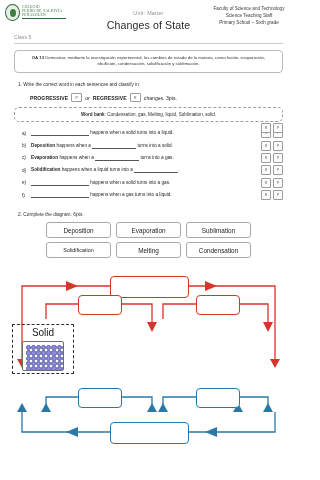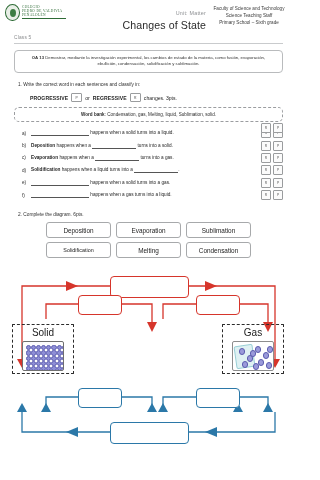--- a/index.html
+++ b/index.html
@@ -20,21 +20,21 @@
   }
   .logo-badge .inner{width:6px;height:8px;border-radius:50%;background:#3d7d43;}
   .logo-text{line-height:1.12;}
   .logo-text div{
     font-family:"Liberation Serif", serif;
     font-size:3.5px;letter-spacing:.35px;color:#2e6b36;
     text-transform:uppercase;white-space:nowrap;
   }
   .logo-rule{width:44px;height:.6px;background:#2e6b36;margin-top:.6px;}
 
-  .title-block{flex:1;text-align:right;padding-top:6px;}
+  .title-block{flex:1;text-align:center;padding-top:6px;}
   .unit-line{font-size:5.4px;color:#8f9194;letter-spacing:.2px;}
   .main-title{font-size:10.6px;color:#2b2b2b;margin-top:3px;letter-spacing:.1px;}
 
   .faculty{
     width:86px;flex:0 0 86px;text-align:center;
     font-size:4.6px;line-height:1.5;color:#3b3b3b;padding-top:2px;
   }
 
   .class-line{
     font-size:4.8px;color:#8a8c8e;padding:4px 0 0 14px;letter-spacing:.2px;
@@ -381,31 +381,14 @@
             <i></i>
             <i></i>
             <i></i>
             <i></i>
             <i></i>
           </div>
       </div>
     </div>
 
 
-    <div class="state-card" style="left:222px;top:60px;">
-      <div class="bracket"></div>
-      <div class="state-label">Gas</div>
-      <div class="matter-box gas" id="gas-host">
-        <div class="gas-poly"></div>
-      <div class="dot" style="left: 6px; top: 6px;"></div>
-          <div class="dot" style="left: 14px; top: 13px;"></div>
-          <div class="dot" style="left: 9px; top: 19px;"></div>
-          <div class="dot" style="left: 22px; top: 4px;"></div>
-          <div class="dot" style="left: 30px; top: 10px;"></div>
-          <div class="dot" style="left: 25px; top: 17px;"></div>
-          <div class="dot" style="left: 33px; top: 20px;"></div>
-          <div class="dot" style="left: 17px; top: 8px;"></div>
-          <div class="dot" style="left: 20px; top: 21px;"></div>
-          <div class="dot" style="left: 34px; top: 4px;"></div>
-        </div>
-    </div>
   </div>
 </div>
 
 </body></html>

